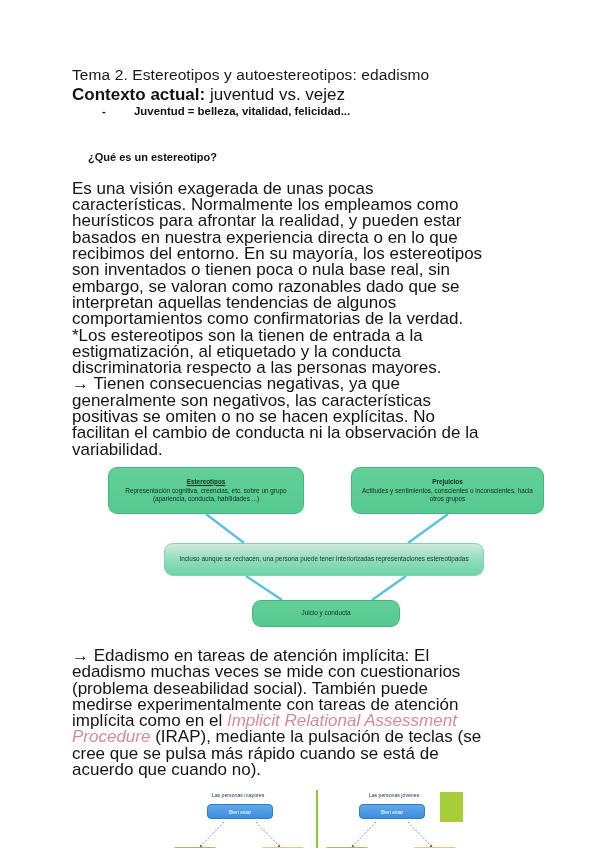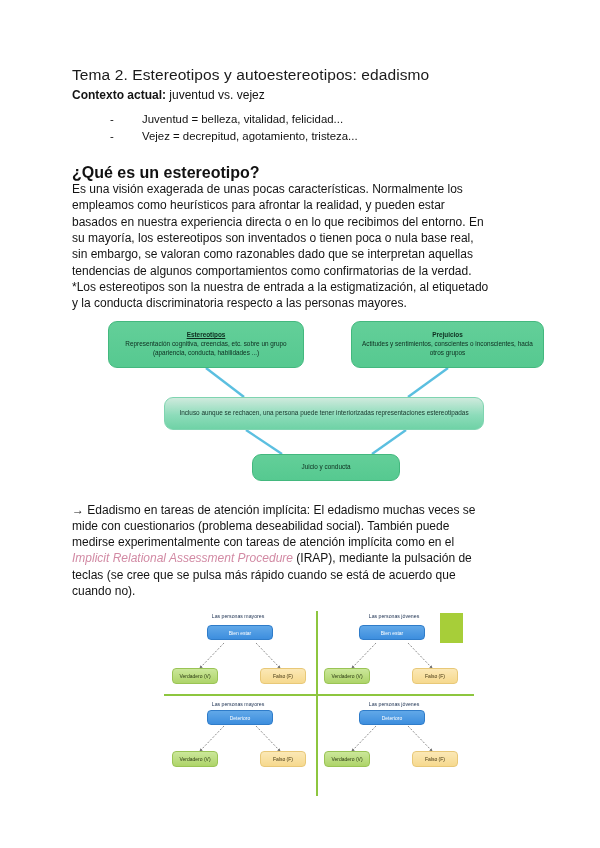--- a/index.html
+++ b/index.html
@@ -22,39 +22,40 @@
     padding: 66px 60px 0 72px;
   }
   h1.doc-title {
     font-size: 15.5px;
     font-weight: 400;
     margin: 0 0 3px 0;
     letter-spacing: 0.1px;
     color: #1a1a1a;
   }
   p.body-text {
-    font-size: 12px;
+    font-size: 17px;
     line-height: 16.3px;
     margin: 0;
     text-align: left;
     color: #141414;
   }
   .lead-label { font-weight: bold; }
   .sec-head {
-    font-size: 16px;
+    font-size: 11px;
     font-weight: bold;
-    margin: 0;
+    margin: 16px;
     line-height: 16.3px;
   }
   .spacer-sm { height: 13px; }
   .spacer-xs { height: 8px; }
   ul.dash-list {
     list-style: none;
-    margin: 8px;
+    margin: 0;
     padding: 0 0 0 30px;
+    font-weight: bold;
   }
   ul.dash-list li {
     font-size: 11.4px;
     line-height: 16.3px;
     position: relative;
     padding-left: 32px;
   }
   ul.dash-list li::before {
     content: "-";
     position: absolute;
@@ -180,31 +181,31 @@
 
 <div class="page">
 
   <h1 class="doc-title">Tema 2. Estereotipos y autoestereotipos: edadismo</h1>
 
   <p class="body-text"><span class="lead-label">Contexto actual:</span><span> juventud vs. vejez</span></p>
 
 
   <ul class="dash-list">
     <li>Juventud = belleza, vitalidad, felicidad...</li>
-    <li>Vejez = decrepitud, agotamiento, tristeza...</li>
   </ul>
 
   <div class="spacer-sm"></div>
 
   <p class="sec-head">¿Qué es un estereotipo?</p>
 
   <p class="body-text">Es una visión exagerada de unas pocas características. Normalmente los empleamos como heurísticos para afrontar la realidad, y pueden estar basados en nuestra experiencia directa o en lo que recibimos del entorno. En su mayoría, los estereotipos son inventados o tienen poca o nula base real, sin embargo, se valoran como razonables dado que se interpretan aquellas tendencias de algunos comportamientos como confirmatorias de la verdad.</p>
 
-  <p class="body-text">*Los estereotipos son la nuestra de entrada a la estigmatización, al etiquetado y la conducta discriminatoria respecto a las personas mayores.</p>
-
+  <p class="body-text">*Los estereotipos son la tienen de entrada a la estigmatización, al etiquetado y la conducta discriminatoria respecto a las personas mayores.</p>
+
+  <p class="body-text">→ Tienen consecuencias negativas, ya que generalmente son negativos, las características positivas se omiten o no se hacen explícitas. No facilitan el cambio de conducta ni la observación de la variabilidad.</p>
 
   <div class="diagram1">
 
     <svg width="460" height="165" style="position:absolute;left:0;top:0;">
       <line x1="110" y1="47" x2="148" y2="76" stroke="#5bbfe0" stroke-width="2.4"></line>
       <line x1="352" y1="47" x2="312" y2="76" stroke="#5bbfe0" stroke-width="2.4"></line>
       <line x1="150" y1="109" x2="186" y2="133" stroke="#5bbfe0" stroke-width="2.4"></line>
       <line x1="310" y1="109" x2="276" y2="133" stroke="#5bbfe0" stroke-width="2.4"></line>
     </svg>
 

